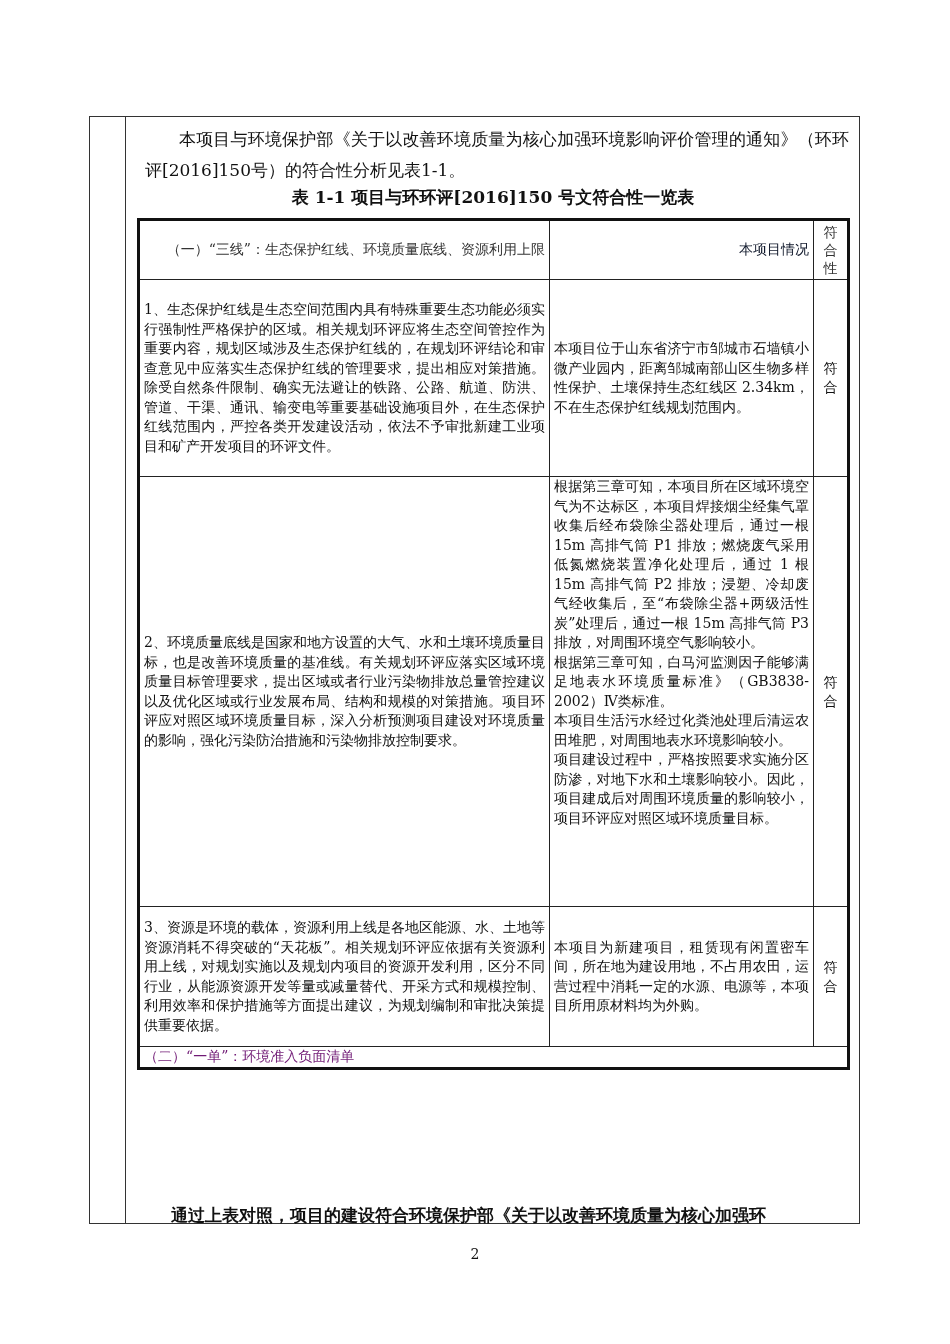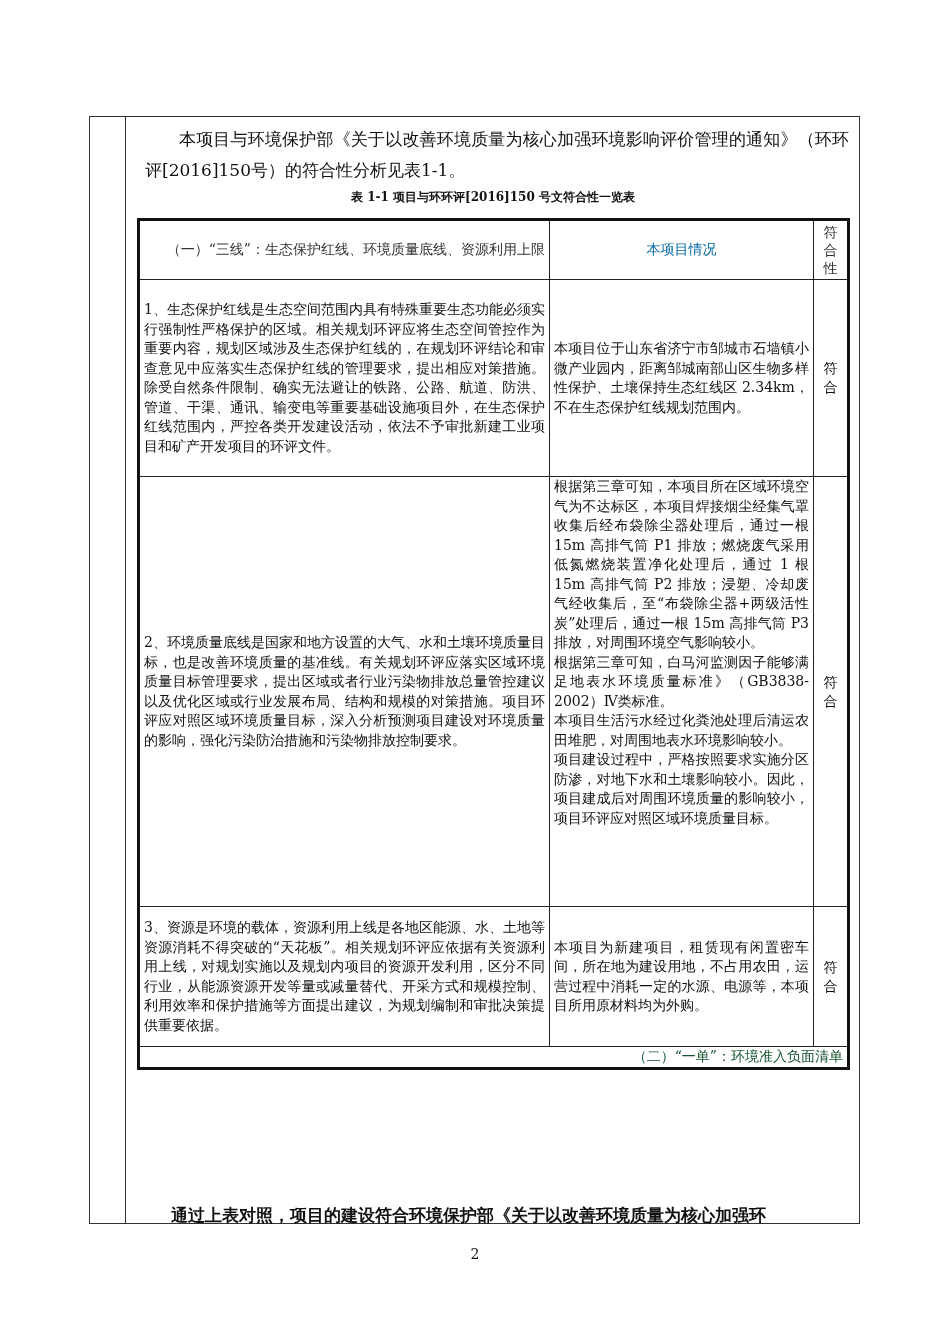--- a/index.html
+++ b/index.html
@@ -6,31 +6,31 @@
   body { width:950px; height:1344px; position:relative; overflow:hidden;
          font-family:"DejaVu Serif","Liberation Serif",serif; color:#111; }
   .page-frame { position:absolute; left:89px; top:116px; width:771px; height:1108px;
                 border:1.5px solid #333; border-bottom:1.5px solid #333; box-sizing:border-box; }
   .left-col-divider { position:absolute; left:125px; top:116px; width:0; height:1108px;
                       border-left:1.5px solid #333; }
   .intro { position:absolute; left:137px; top:116px; width:720px;
            font-size:17px; line-height:31px; text-align:justify; }
   .intro p { margin:8px; text-indent:2em; }
   .table-title { position:absolute; left:126px; top:182px; width:734px; text-align:center;
-                 font-weight:bold; font-size:12px; line-height:30px; }
+                 font-weight:bold; font-size:17px; line-height:30px; }
   table.cmp { position:absolute; left:137px; top:218px; width:710px; border-collapse:collapse;
               border:3px solid #111; font-size:14px; line-height:19.5px; table-layout:fixed; }
   table.cmp td { border:1.2px solid #222; vertical-align:middle; padding:0 4px; }
   td.head-req { text-align:right; color:#333; }
-  td.head-proj { text-align:center; color:#0369a1; }
+  td.head-proj { text-align:right; color:#0f172a; }
   td.head-comp { text-align:center; padding:0; line-height:18px; color:#333; }
   td.req { text-align:justify; vertical-align:top; padding-top:1px;margin-left:12px; }
   td.proj { text-align:justify; }
   td.comp { text-align:center; padding:0; line-height:19px; }
-  td.section { text-align:right; color:#14532d; }
+  td.section { text-align:left; color:#701a75; }
   .closing { position:absolute; left:137px; top:1203px; width:720px; font-size:17px;
              line-height:24px; text-indent:2em; white-space:nowrap; overflow:hidden;font-weight:bold; }
   .page-number { position:absolute; left:0; top:1246px; width:950px; text-align:center;
                  font-size:14px; }
   .proj p { margin:0; }
 </style>
 </head>
 <body>
 
 <div class="page-frame"></div>

